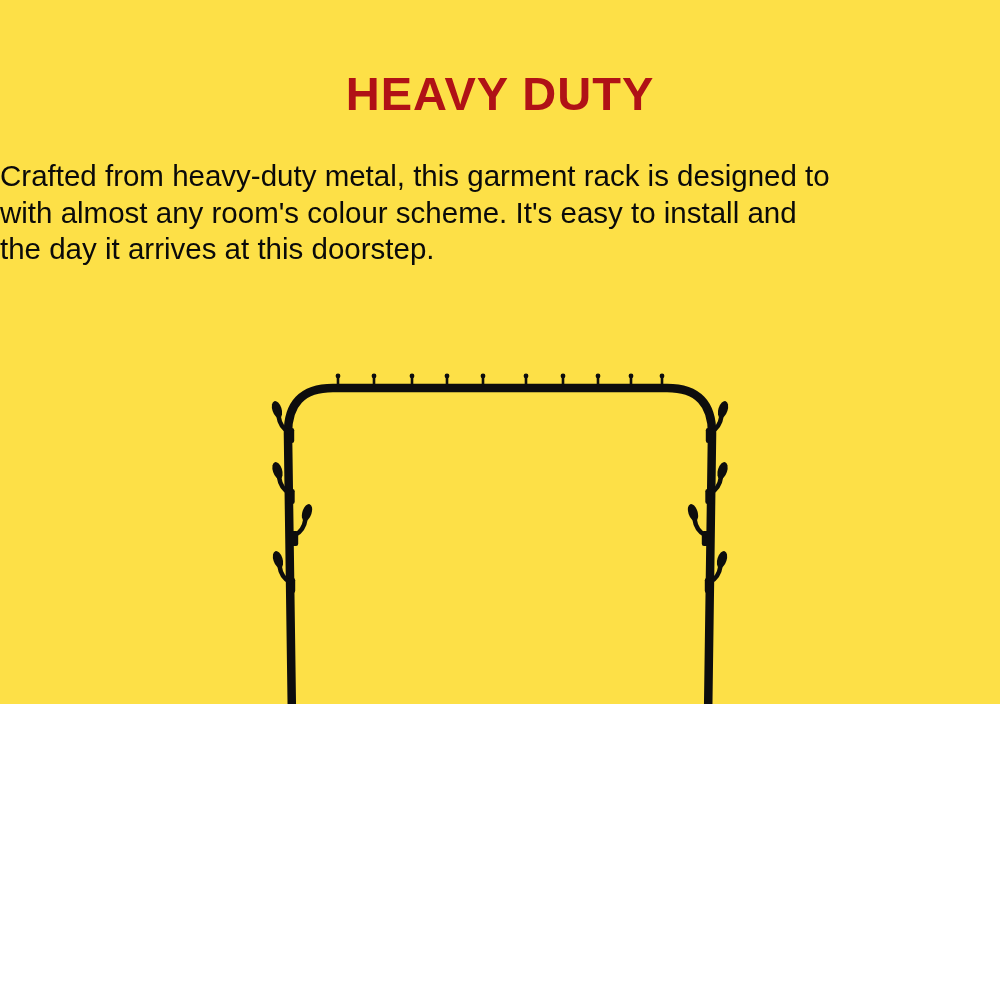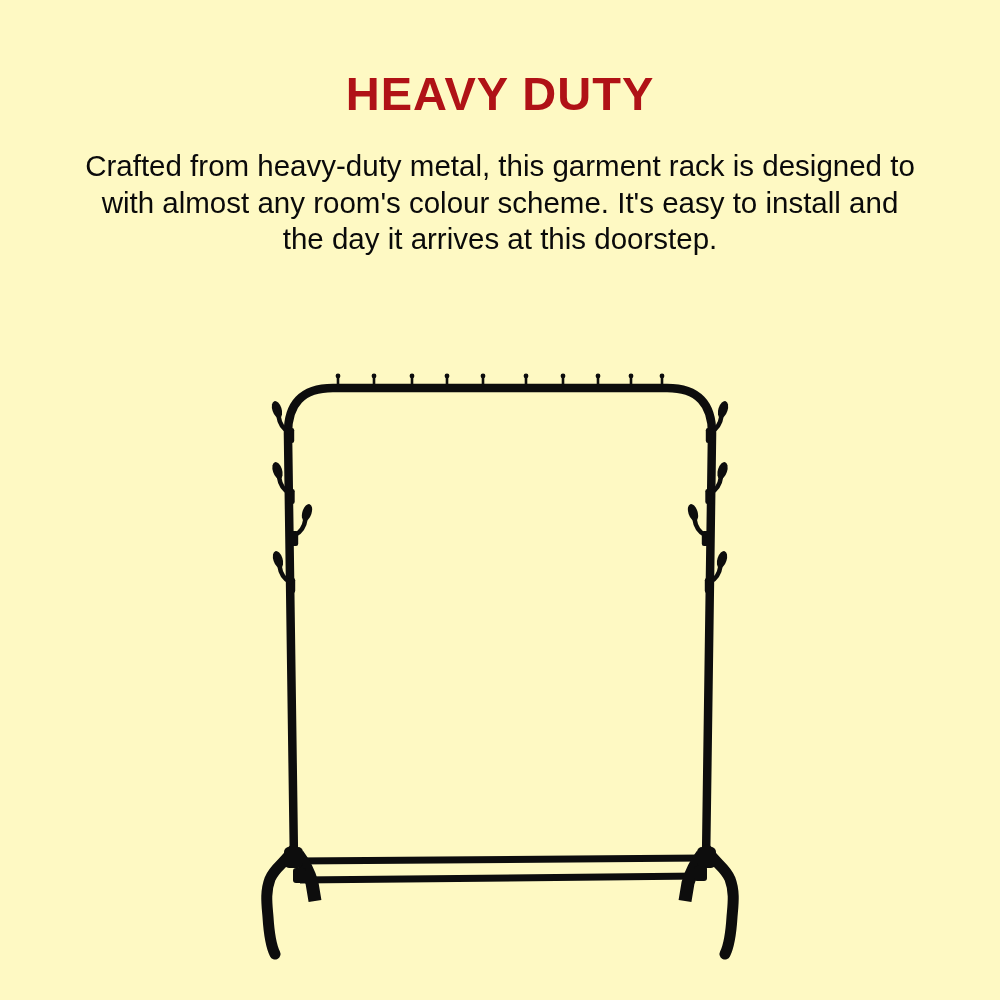--- a/index.html
+++ b/index.html
@@ -1,42 +1,41 @@
 <!DOCTYPE html>
 <html><head>
 <meta charset="utf-8">
 <style>
   html, body { margin: 0; padding: 0; background: #ffffff; }
   .canvas {
     position: relative;
     width: 1000px;
-    height: 1000px;
-    background: #fef9c3;
+    height: 704px;
+    background: #fde047;
     overflow: hidden;
     font-family: "Liberation Sans", sans-serif;
   }
   .heading {
     position: absolute;
     top: 70px;
     left: 0;
     width: 100%;
     margin: 0;
     text-align: center;
     font-size: 47px;
     font-weight: 700;
     letter-spacing: 1px;
     line-height: 1;
     color: #b01216;
   }
   .desc {
     position: absolute;
-    top: 148px;
+    top: 158px;
     left: 0;
     width: 100%;
-    text-align: center;
     font-size: 29.5px;
     line-height: 36.5px;
     font-weight: 400;
     color: #0a0a0a;
   }
   .rack {
     position: absolute;
     left: 230px;
     top: 360px;
     width: 540px;

